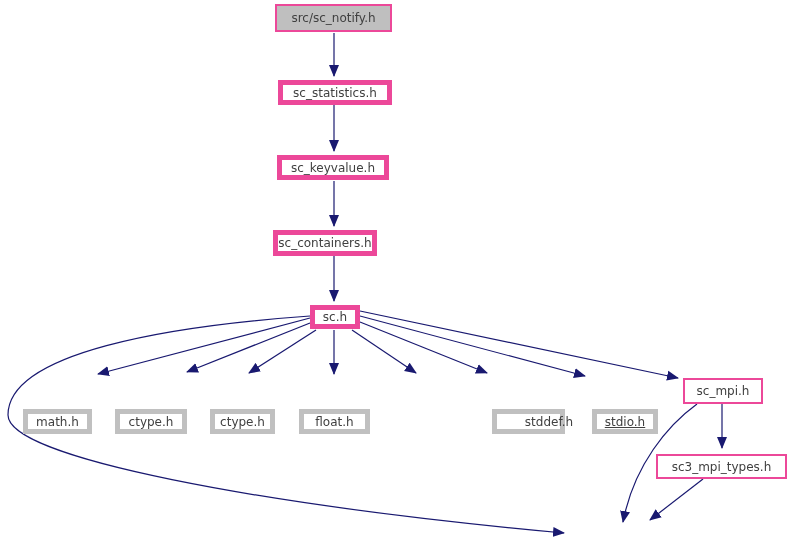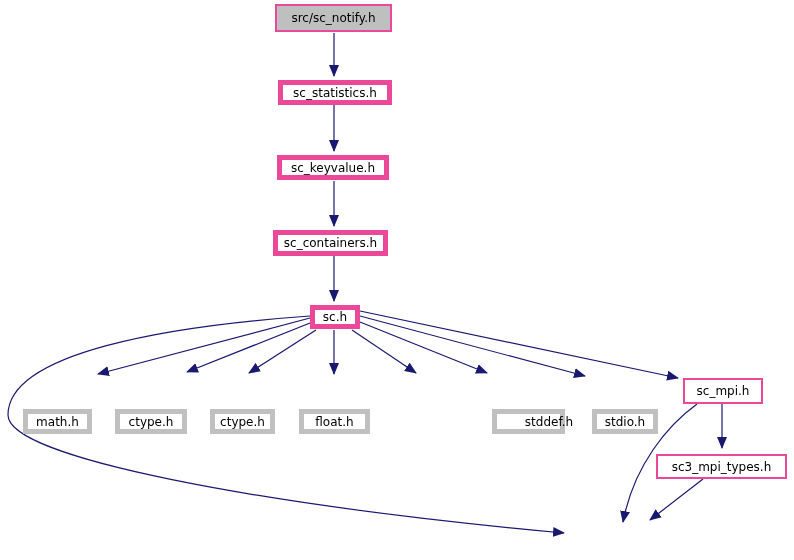--- a/index.html
+++ b/index.html
@@ -17,21 +17,21 @@
     width: 794px; height: 560px;
   }
   .node {
     position: absolute;
     box-sizing: border-box;
     display: flex;
     align-items: center;
     justify-content: center;
     background: #ffffff;
     border: 5px solid #ec4899;
-    color: #000000;
+    color: #404040;
     font-size: 12px;
     line-height: 1;
     white-space: nowrap;
   }
   .node.root {
     background: #bfbfbf;
     border-width: 2px;
   }
   .node.linked { cursor: pointer; }
   .node.linked-strong {
@@ -80,35 +80,35 @@
     <path class="edge" marker-end="url(#arrow)" d="M697,404 C668,425 634,465 623,522"></path>
     <path class="edge" marker-end="url(#arrow)" d="M703,479 L650,520"></path>
   </svg>
 
   <div class="node root" style="left:275px; top:4px; width:117px; height:28px;">src/sc_notify.h</div>
 
   <div class="node linked" style="left:278px; top:80px; width:114px; height:25px;">sc_statistics.h</div>
 
   <div class="node linked" style="left:277px; top:155px; width:112px; height:25px;">sc_keyvalue.h</div>
 
-  <div class="node linked" style="left:273px; top:230px; width:115px; height:26px;">sc_containers.h</div>
+  <div class="node linked" style="left:273px; top:230px; width:104px; height:26px;">sc_containers.h</div>
 
   <div class="node linked" style="left:310px; top:305px; width:50px; height:24px;">sc.h</div>
 
   <div class="node external" style="left:23px; top:378px; width:69px; height:25px;">math.h</div>
 
   <div class="node external" style="left:115px; top:378px; width:72px; height:25px;">ctype.h</div>
 
   <div class="node external" style="left:210px; top:378px; width:65px; height:25px;">ctype.h</div>
 
   <div class="node external" style="left:299px; top:378px; width:71px; height:25px;">float.h</div>
 
 
   <div class="node external" style="left:492px; top:378px; width:73px; height:25px;padding-left:41px;">stddef.h</div>
 
-  <div class="node external" style="left:592px; top:378px; width:66px; height:25px;">stdio.h</div>
+  <div class="node external" style="left:592px; top:378px; width:66px; height:25px;text-decoration:underline;">stdio.h</div>
 
   <div class="node linked-strong" style="left:683px; top:378px; width:80px; height:26px;">sc_mpi.h</div>
 
   <div class="node linked-strong" style="left:656px; top:454px; width:131px; height:25px;">sc3_mpi_types.h</div>
 
 
 </div>
 
 </body></html>

